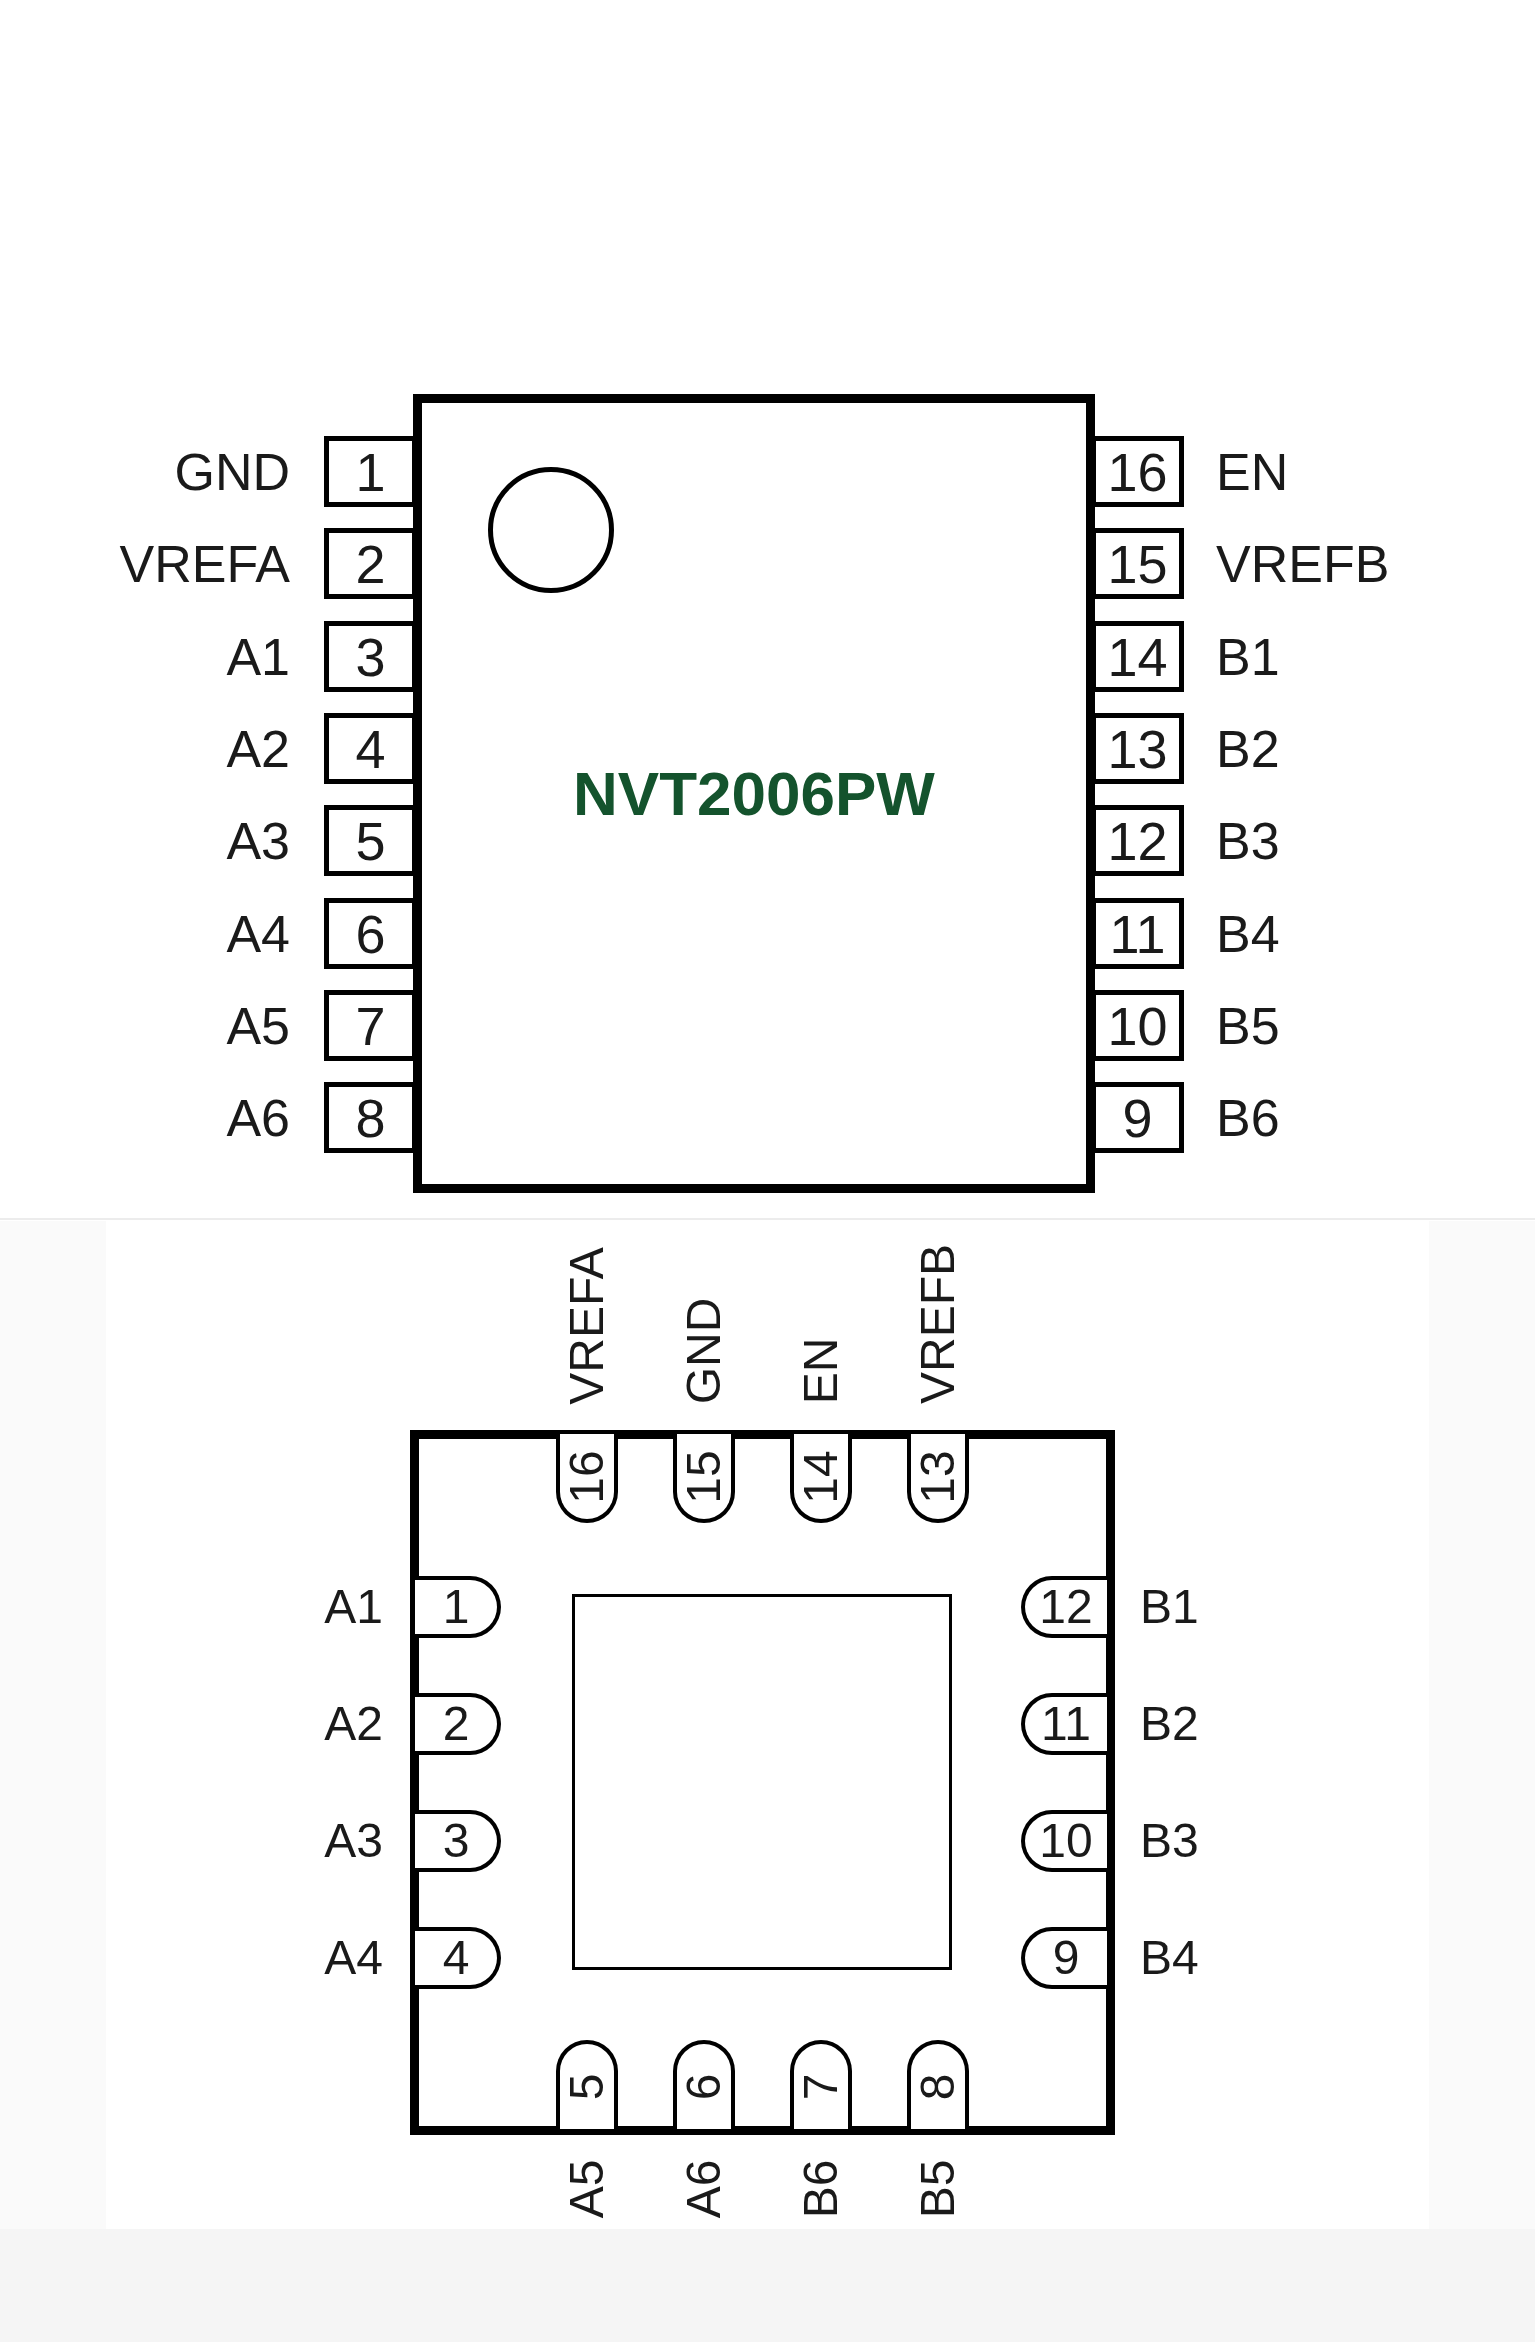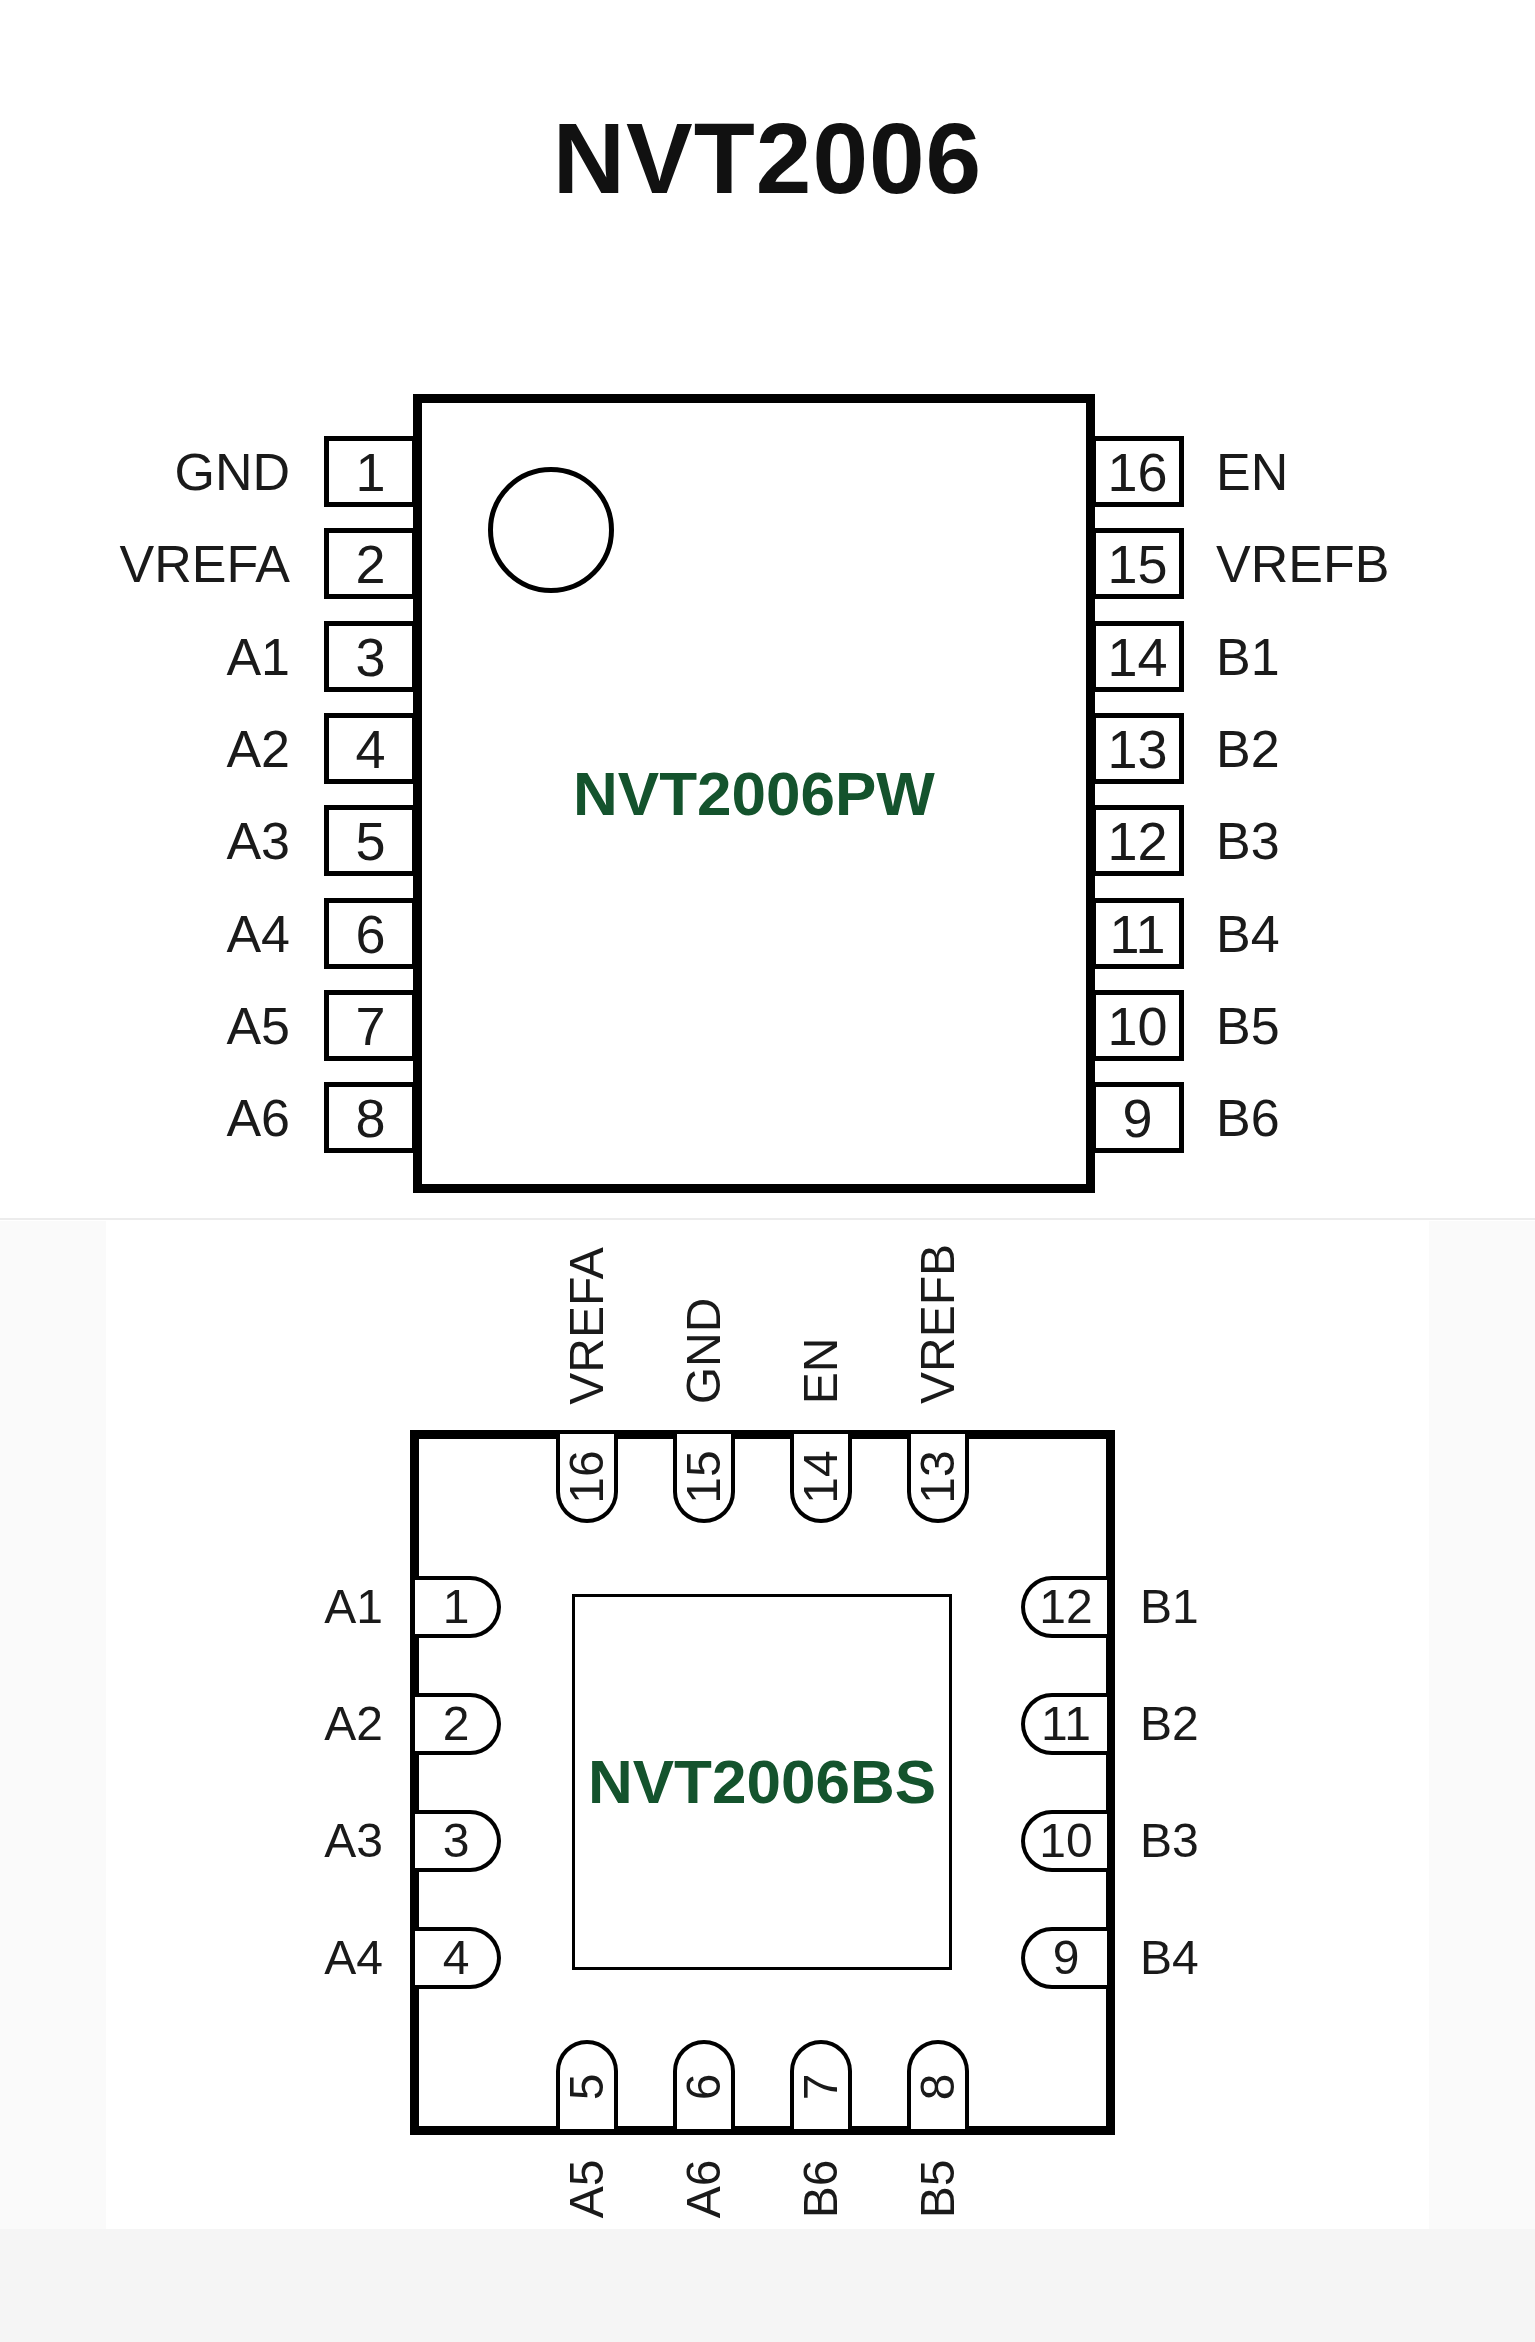--- a/index.html
+++ b/index.html
@@ -50,21 +50,20 @@
 </head>
 <body>
 
 <div class="canvas" id="canvas">
 
   <div class="artifact page-divider"></div>
   <div class="artifact margin-strip margin-left"></div>
   <div class="artifact margin-strip margin-right"></div>
   <div class="artifact bottom-band"></div>
 
-  <div class="page-title">NVT2006</div>
 
   <div class="body-rect tssop-body"></div>
   <div class="pin1-circle"></div>
   <div class="pkg-name tssop-name-area">NVT2006PW</div>
   <div id="tssop-pins">
       <div class="pinbox" style="left: 324px; top: 436px;">1</div>
       <div class="pinlabel right-align" style="right: 1245px; top: 436px;">GND</div>
       <div class="pinbox" style="left: 324px; top: 528px;">2</div>
       <div class="pinlabel right-align" style="right: 1245px; top: 528px;">VREFA</div>
       <div class="pinbox" style="left: 324px; top: 621px;">3</div>
@@ -92,21 +91,20 @@
       <div class="pinbox" style="left: 1091px; top: 898px;">11</div>
       <div class="pinlabel" style="left: 1216px; top: 898px;">B4</div>
       <div class="pinbox" style="left: 1091px; top: 990px;">10</div>
       <div class="pinlabel" style="left: 1216px; top: 990px;">B5</div>
       <div class="pinbox" style="left: 1091px; top: 1082px;">9</div>
       <div class="pinlabel" style="left: 1216px; top: 1082px;">B6</div>
     </div>
 
   <div class="body-rect qfn-body"></div>
   <div class="qfn-inner"></div>
-  <div class="pkg-name qfn-name-area">NVT2006BS</div>
   <div id="qfn-pins">
       <div class="qpin qpin-top" style="left: 556px; top: 1434px; width: 62px; height: 89px;">
         <div class="qnum rot">16</div>
       </div>
       <div class="qlabel" style="left: 587px; top: 1325.5px; transform: translate(-50%, -50%) rotate(-90deg);">VREFA</div>
       <div class="qpin qpin-top" style="left: 673px; top: 1434px; width: 62px; height: 89px;">
         <div class="qnum rot">15</div>
       </div>
       <div class="qlabel" style="left: 704px; top: 1350.5px; transform: translate(-50%, -50%) rotate(-90deg);">GND</div>
       <div class="qpin qpin-top" style="left: 790px; top: 1434px; width: 62px; height: 89px;">

